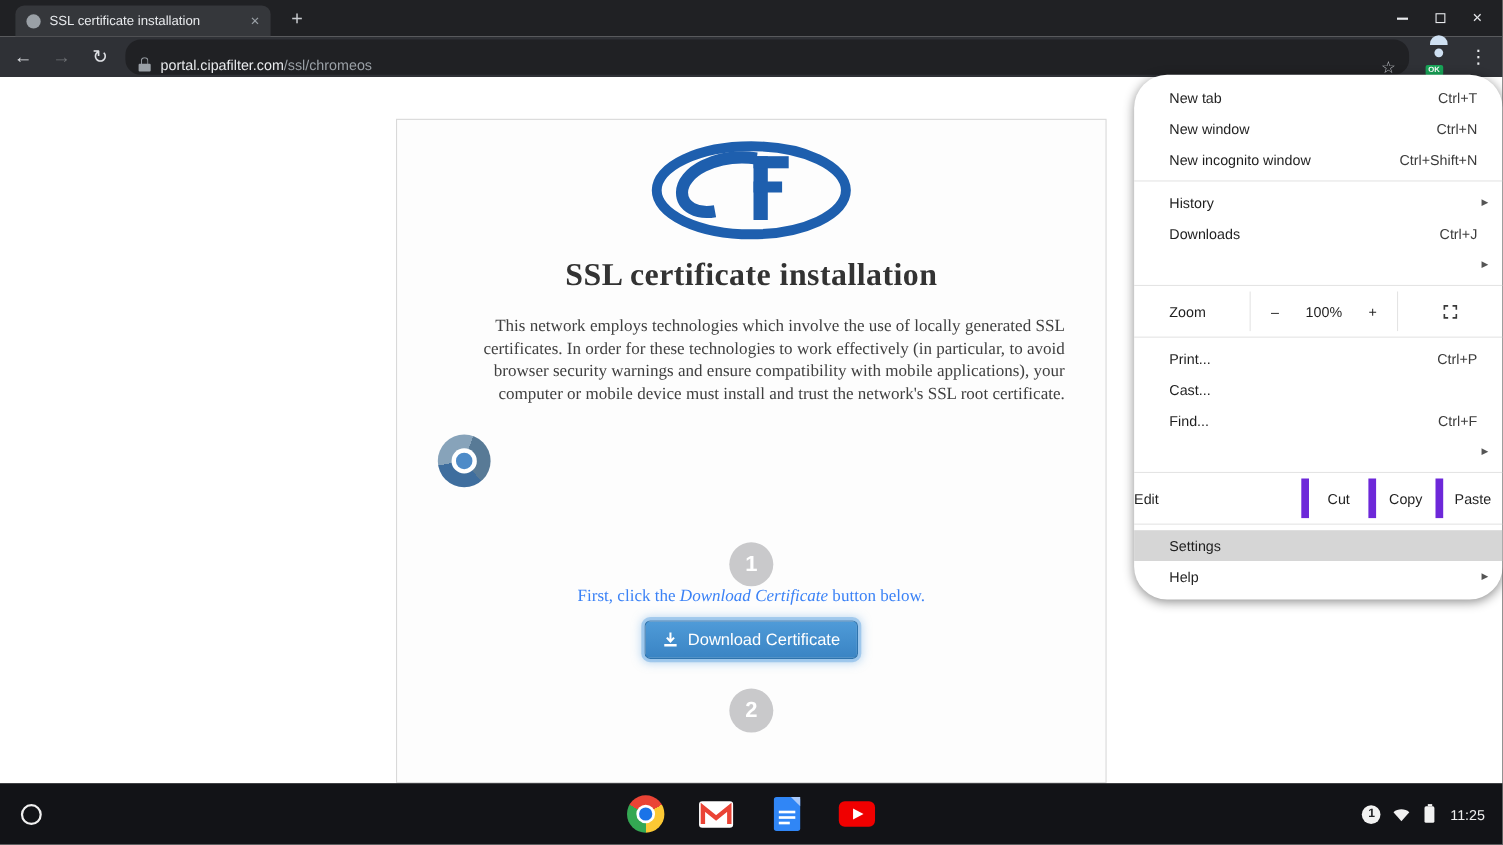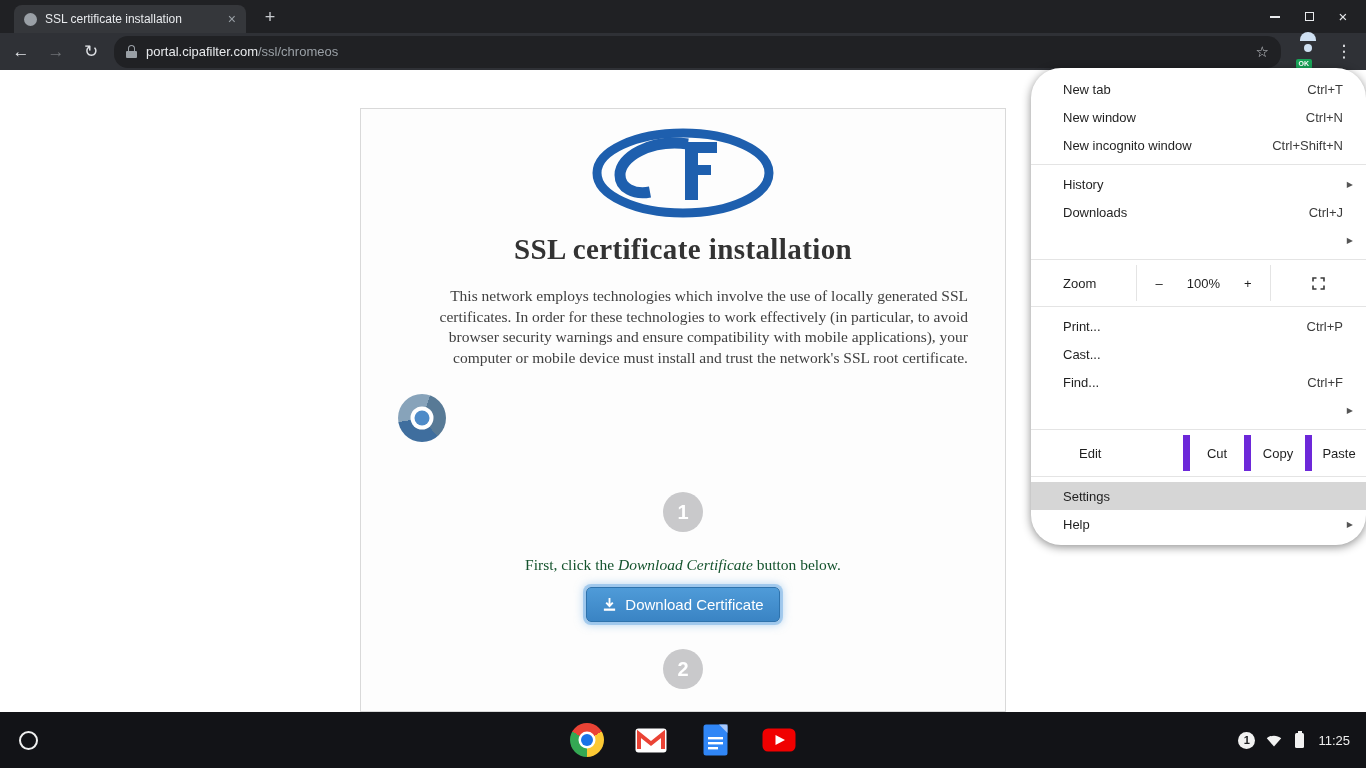--- a/index.html
+++ b/index.html
@@ -18,21 +18,21 @@
                 text-align:center; line-height:23px; }
   .win-controls { position:absolute; right:10px; top:0; height:33px; display:flex; align-items:center; gap:8px; }
   .wc { width:26px; height:26px; display:flex; align-items:center; justify-content:center; color:#e8eaed; font-size:15px; }
   .wc-min-glyph { display:block; width:10px; height:2px; background:#e8eaed; }
   .wc-max-glyph { display:block; width:9px; height:9px; border:1.5px solid #e8eaed; }
 
   
   .toolbar { position:absolute; left:0; top:33px; width:100%; height:37px; background:#2f3136; display:flex; align-items:center; z-index:40; }
   .nav-btn { width:28px; height:28px; text-align:center; line-height:28px; font-size:17px; color:#dfe1e5; margin-left:7px; flex:none; }
   .nav-btn.disabled { color:#6e7175; }
-  .omnibox { flex:1; height:28px; margin:0 10px 0 9px; background:#202124; border-radius:14px; display:flex; align-items:center; padding:16px 12px; }
+  .omnibox { flex:1; height:28px; margin:0 10px 0 9px; background:#202124; border-radius:14px; display:flex; padding:16px 12px; }
   .lock { position:relative; width:11px; height:13px; flex:none; }
   .lock-shackle { position:absolute; top:0; left:2px; width:7px; height:7px; border:1.5px solid #9aa0a6; border-bottom:none; border-radius:4px 4px 0 0; }
   .lock-body { position:absolute; bottom:0; left:0; width:11px; height:7px; background:#9aa0a6; border-radius:1px; }
   .url { margin-left:9px; font-size:13px; color:#e8eaed; white-space:nowrap; }
   .url-path { color:#9aa0a6; }
   .star { margin-left:auto; color:#c4c7cc; font-size:15px; flex:none; }
   .avatar-wrap { position:relative; width:26px; height:26px; margin:0 9px 0 4px; flex:none; }
   .avatar { width:26px; height:26px; border-radius:50%; background:#3f7ec4; position:relative; overflow:hidden; }
   .avatar::before { content:""; position:absolute; left:9px; top:5px; width:8px; height:8px; border-radius:50%; background:#cfe0f2; }
   .avatar::after { content:""; position:absolute; left:5px; bottom:-2px; width:16px; height:9px; border-radius:8px 8px 0 0; background:#cfe0f2; }
@@ -47,42 +47,42 @@
   .mi-label { flex:1; }
   .mi-accel { color:#3c3c3c; }
   .mi-arrow { position:absolute; right:13px; top:50%; transform:translateY(-50%); font-size:8px; color:#555; }
   .msep { height:1px; background:#e4e4e4; margin:5px 0; }
   .mi.highlight { background:#d6d6d6; }
   .zoom-row, .edit-row { height:36px; display:flex; align-items:stretch; }
   .zoom-label { width:105px; padding-left:32px; display:flex; align-items:center; }
   .zoom-mid { flex:1; display:flex; border-left:1px solid #e4e4e4; border-right:1px solid #e4e4e4; }
   .zoom-cell { flex:1; display:flex; align-items:center; justify-content:center; }
   .zoom-full { width:95px; display:flex; align-items:center; justify-content:center; }
-  .edit-label { flex:1; display:flex; align-items:center;margin-left:48px; }
+  .edit-label { flex:1; display:flex; align-items:center; }
   .edit-cell { width:61px; border-left:7px solid #6d28d9; display:flex; align-items:center; justify-content:center; }
 
   
   .content { position:absolute; left:0; top:70px; width:100%; height:642px; background:#fff; }
   .card { position:absolute; left:360px; top:38px; width:646px; height:604px; background:#fdfdfd; border:1px solid #d9d9d9;
           text-align:center; font-family:"Liberation Serif", serif; color:#3c3c3c; }
   .logo { margin-top:18px; }
   .page-title { font-size:29px; font-weight:bold; color:#333; margin-top:10px; letter-spacing:.4px; }
   .intro { text-align:right; margin:20px 37px 0; font-size:15.5px; line-height:1.33; color:#404040; }
   .note-row { display:flex; margin:26px 37px 0; gap:15px; text-align:left; align-items:flex-start; }
   .chrome-note-icon { position:relative; width:48px; height:48px; flex:none; border-radius:50%;
         background:conic-gradient(from 20deg, #587a96 0 120deg, #3f6e9e 120deg 240deg, #87a3ba 240deg 360deg); }
   .chrome-note-icon::before { content:""; position:absolute; left:50%; top:50%; transform:translate(-50%,-50%);
         width:23px; height:23px; background:#fff; border-radius:50%; }
   .chrome-note-icon::after { content:""; position:absolute; left:50%; top:50%; transform:translate(-50%,-50%);
         width:15px; height:15px; background:#4e8bc8; border-radius:50%; }
   .note-text { font-weight:bold; font-size:16px; line-height:1.3; color:#333; }
   .step-circle { width:40px; height:40px; border-radius:50%; background:#c9c9cb; color:#fff;
         font-family:"Liberation Sans", sans-serif; font-size:20px; font-weight:bold; line-height:40px; margin:0 auto; text-align:center; }
   .step1 { margin-top:50px; }
-  .instruction { margin-top:24px; font-size:15.5px; color:#14532d; }
+  .instruction { font-size:15.5px; color:#3b82f6; }
   .instruction .em { font-style:italic; }
   .dl-btn { margin-top:13px; display:inline-flex; align-items:center; gap:8px; font-family:"Liberation Sans", sans-serif;
         font-size:15px; color:#fff; background:linear-gradient(#4f9bd8,#3a84c4); border:1px solid #2e73ad; border-radius:5px;
         padding:8px 15px; box-shadow:0 0 0 3px rgba(118,177,230,.55), 0 0 9px 3px rgba(118,177,230,.5); cursor:pointer; }
   .step2 { margin-top:27px; }
 
   
   .shelf { position:absolute; left:0; bottom:0; width:100%; height:56px; background:#121317; z-index:50; display:flex; align-items:center; }
   .launcher { width:56px; height:56px; display:flex; align-items:center; justify-content:center; }
   .launcher-circle { width:19px; height:19px; border:2px solid #f0f0f0; border-radius:50%; }

